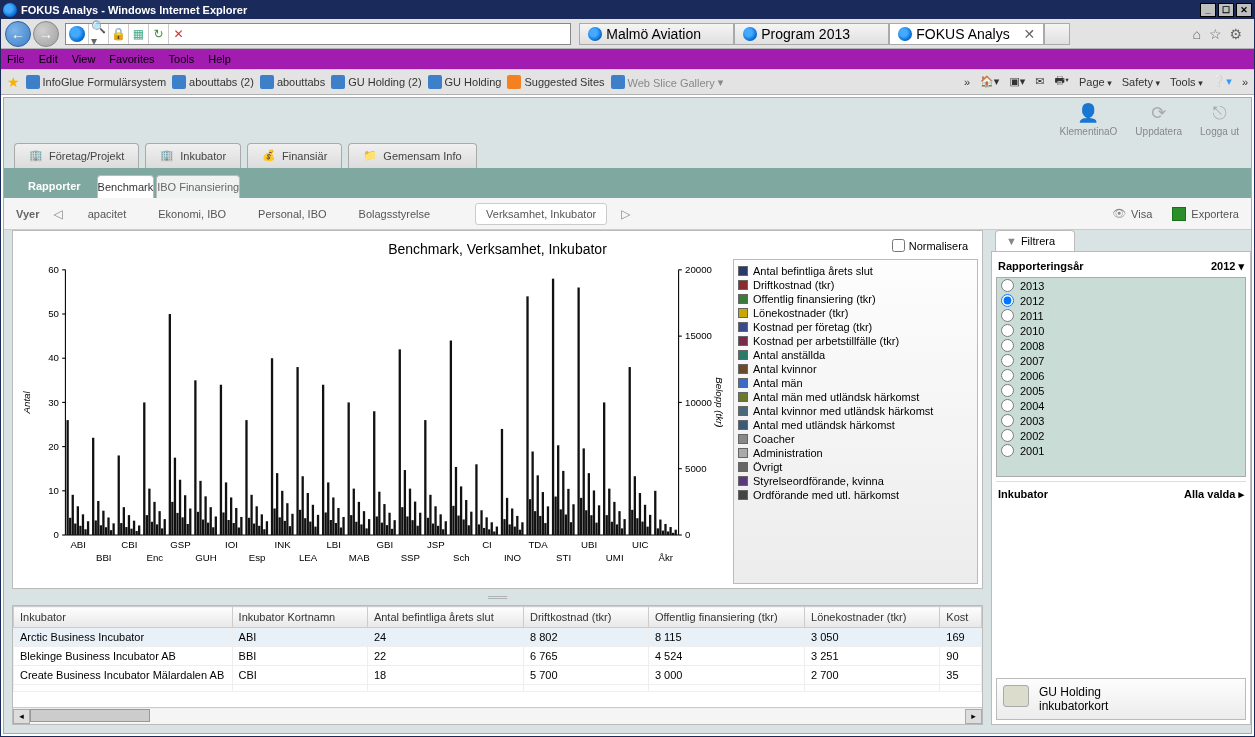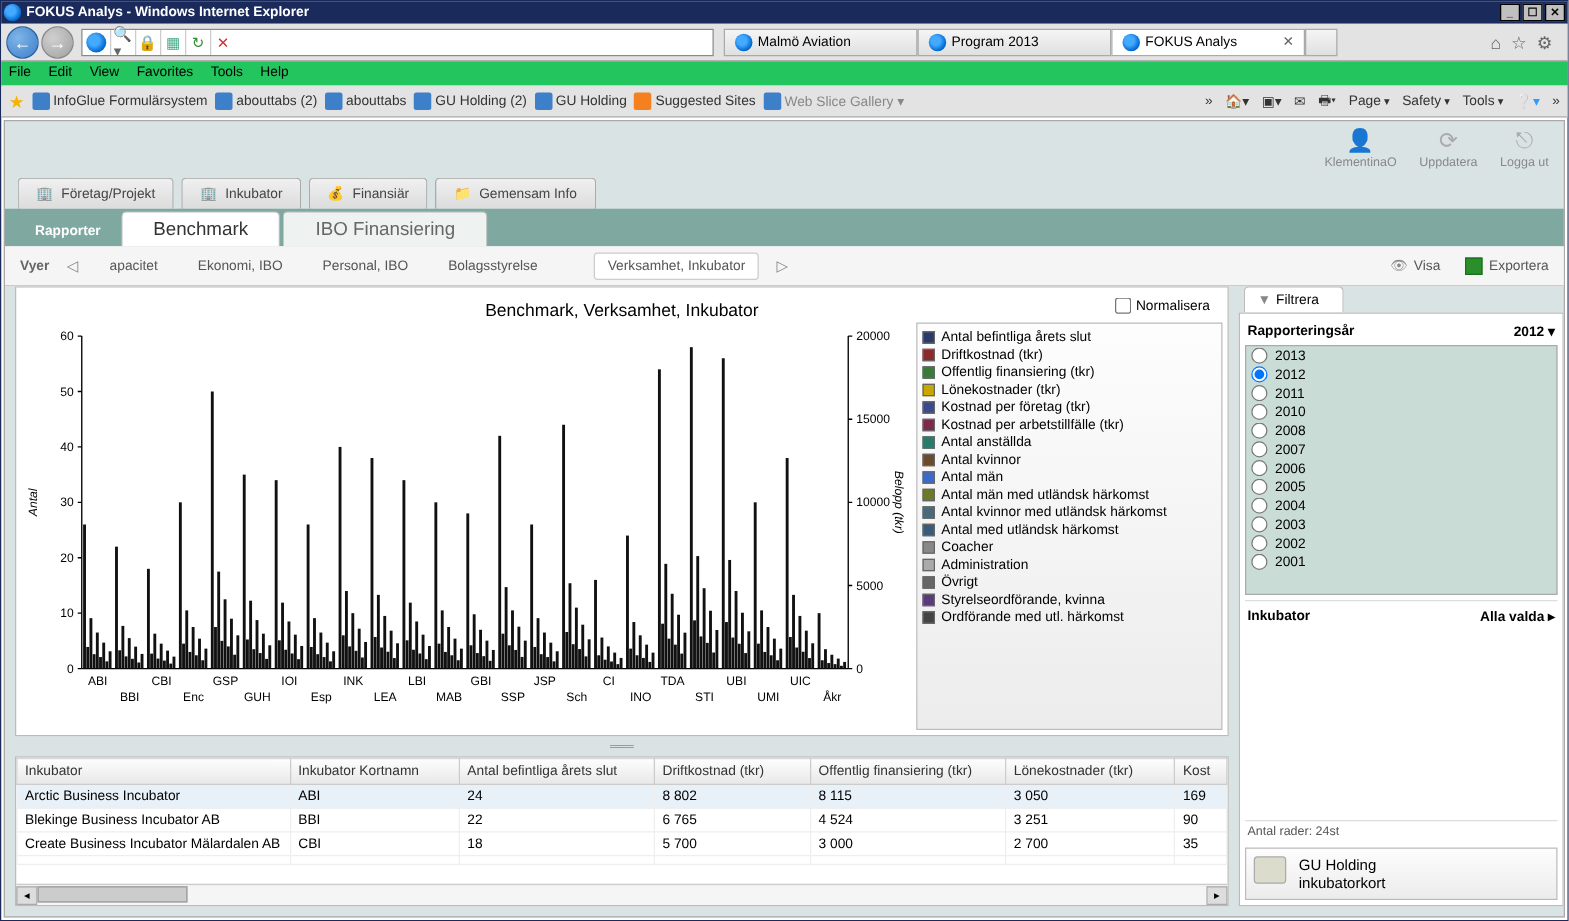--- a/index.html
+++ b/index.html
@@ -16,28 +16,28 @@
 .navbar { background: #e3e3e3; display: flex; align-items: center; height: 30px; padding: 2px 4px; border-bottom: 1px solid #b0b0b0; }
 .nav-btn { width: 26px; height: 26px; border-radius: 50%; background: radial-gradient(circle at 35% 35%, #7fb5e8, #3d7fc8); border: 1px solid #2d5f9f; margin-right: 2px; display:flex; align-items:center; justify-content:center; color:#fff; font-size:14px;}
 .nav-btn.disabled{ background: radial-gradient(circle at 35% 35%, #d0d0d0, #a0a0a0); border-color:#888; }
 .addr-bar { flex: 1; display: flex; align-items: center; background: #fff; border: 1px solid #888; height: 22px; margin: 0 4px; position:relative;}
 .addr-bar .ie-small{width:16px;height:16px;margin:0 3px;background: radial-gradient(circle at 40% 40%, #4af 30%, #06c 70%);border-radius:50%;}
 .addr-bar input { border: none; outline: none; flex: 1; font-size: 12px; padding: 0 2px; }
 .addr-btns{display:flex;align-items:center;}
 .addr-btns span{width:20px;height:20px;display:flex;align-items:center;justify-content:center;font-size:12px;border-left:1px solid #ccc;}
 .search-drop{display:flex;align-items:center;padding:0 6px;color:#666;font-size:14px;}
 .tab-strip { display: flex; flex: 1.2; margin-left:4px; gap:0;}
-.ie-tab { background: linear-gradient(#f5f5f5,#e0e0e0); border: 1px solid #aaa; padding: 3px 8px; display: flex; align-items: center; min-width:155px; height:22px;font-size:11px; gap:4px;}
+.ie-tab { background: linear-gradient(#f5f5f5,#e0e0e0); border: 1px solid #aaa; padding: 3px 8px; display: flex; align-items: center; min-width:155px; height:22px;font-size:14px; gap:4px;}
 .ie-tab.active{background:#fff;}
 .ie-tab .ie-small{width:14px;height:14px;background: radial-gradient(circle at 40% 40%, #4af 30%, #06c 70%);border-radius:50%;}
 .ie-tab .close-x{margin-left:auto;color:#666;}
 .ie-tab.newtab{min-width:26px;}
 .ie-right-icons{display:flex;gap:8px;padding:0 8px;color:#666;font-size:14px;}
 
-.menubar { background: #22c55e; height: 22px; display: flex; align-items: center; padding: 0 6px; gap: 14px; border-bottom: 1px solid #ccc; }
+.menubar { background: #a21caf; height: 22px; display: flex; align-items: center; padding: 0 6px; gap: 14px; border-bottom: 1px solid #ccc; }
 .menubar span { cursor: default; }
 
 .toolbar { background: #e3e3e3; height: 28px; display: flex; align-items: center; padding: 0 6px; gap: 6px; border-bottom: 1px solid #b0b0b0; }
 .toolbar .star{color:#f5b400;font-size:14px;}
 .toolbar .fav-item{display:flex;align-items:center;gap:3px;color:#333;cursor:pointer;}
 .toolbar .fav-icon{width:14px;height:14px;background:#3d7fc8;border-radius:2px;}
 .toolbar .fav-icon.orange{background:#f58020;}
 .toolbar .grey{color:#888;align-items:flex-end;}
 .toolbar-right{margin-left:auto;display:flex;gap:10px;align-items:center;color:#333;}
 .toolbar-right .drop::after{content:" ▾";font-size:9px;color:#333;}
@@ -47,21 +47,21 @@
 .app-header{display:flex;justify-content:flex-end;padding:4px 12px;gap:18px;color:#888;font-size:10px;align-items:center;}
 .app-header .hicon{display:flex;flex-direction:column;align-items:center;gap:2px;}
 .app-header .hicon .glyph{font-size:18px;color:#aaa;}
 
 .main-tabs{display:flex;gap:6px;padding:0 10px;margin-top:2px;}
 .main-tab{background:linear-gradient(#f0f0f0,#dcdcdc);border:1px solid #aaa;border-bottom:none;border-radius:4px 4px 0 0;padding:5px 14px;display:flex;align-items:center;gap:6px;cursor:pointer;font-size:11px;color:#444;}
 .main-tab .ticon{width:14px;height:14px;display:inline-block;}
 
 .sub-tabs-row{background:#7fa8a0;display:flex;align-items:flex-end;padding:6px 10px 0 10px;gap:2px;height:30px;}
 .sub-tabs-row .rapporter{color:#fff;font-weight:bold;padding:6px 14px;}
-.sub-tab{background:#eef2f0;padding:5px 25px;border-radius:4px 4px 0 0;border:1px solid #bbb;border-bottom:none;color:#666;font-size:15px;cursor:pointer;}
+.sub-tab{background:#eef2f0;padding:5px 0;border-radius:4px 4px 0 0;border:1px solid #bbb;border-bottom:none;color:#666;font-size:11px;cursor:pointer;}
 .sub-tab.active{background:#fff;color:#333;}
 
 .view-row{background:#f5f5f5;display:flex;align-items:center;padding:4px 12px;gap:10px;border-bottom:1px solid #ccc;height:32px;}
 .view-row .vyer{font-weight:bold;color:#666;}
 .view-row .arrow{color:#888;cursor:pointer;font-size:12px;padding:0 4px;}
 .view-row .view-item{padding:4px 10px;border:1px solid transparent;cursor:pointer;color:#555;}
 .view-row .view-item.active{background:#fff;border:1px solid #ccc;border-radius:3px;margin-left:24px;}
 .view-row .right-actions{margin-left:auto;display:flex;gap:20px;}
 .view-row .action{display:flex;align-items:center;gap:5px;cursor:pointer;color:#555;}
 .view-row .action .eye{color:#888;}
@@ -758,21 +758,20 @@
               <div class="year-item">
                 <input type="radio" name="yr" style="">
                 <span>2001</span>
               </div>
             </div>
           <div class="filter-section-hd2">
             <span>Inkubator</span>
             <span><span>Alla valda</span> ▸</span>
           </div>
           <div class="filter-spacer"></div>
-          <div class="antal-rader">Antal rader:  24st</div>
           <div class="gu-holding">
             <div class="folder"></div>
             <div class="txt">
                 <span>GU Holding</span>
                 <span>inkubatorkort</span>
               </div>
           </div>
         </div>
       </div>
     </div>

